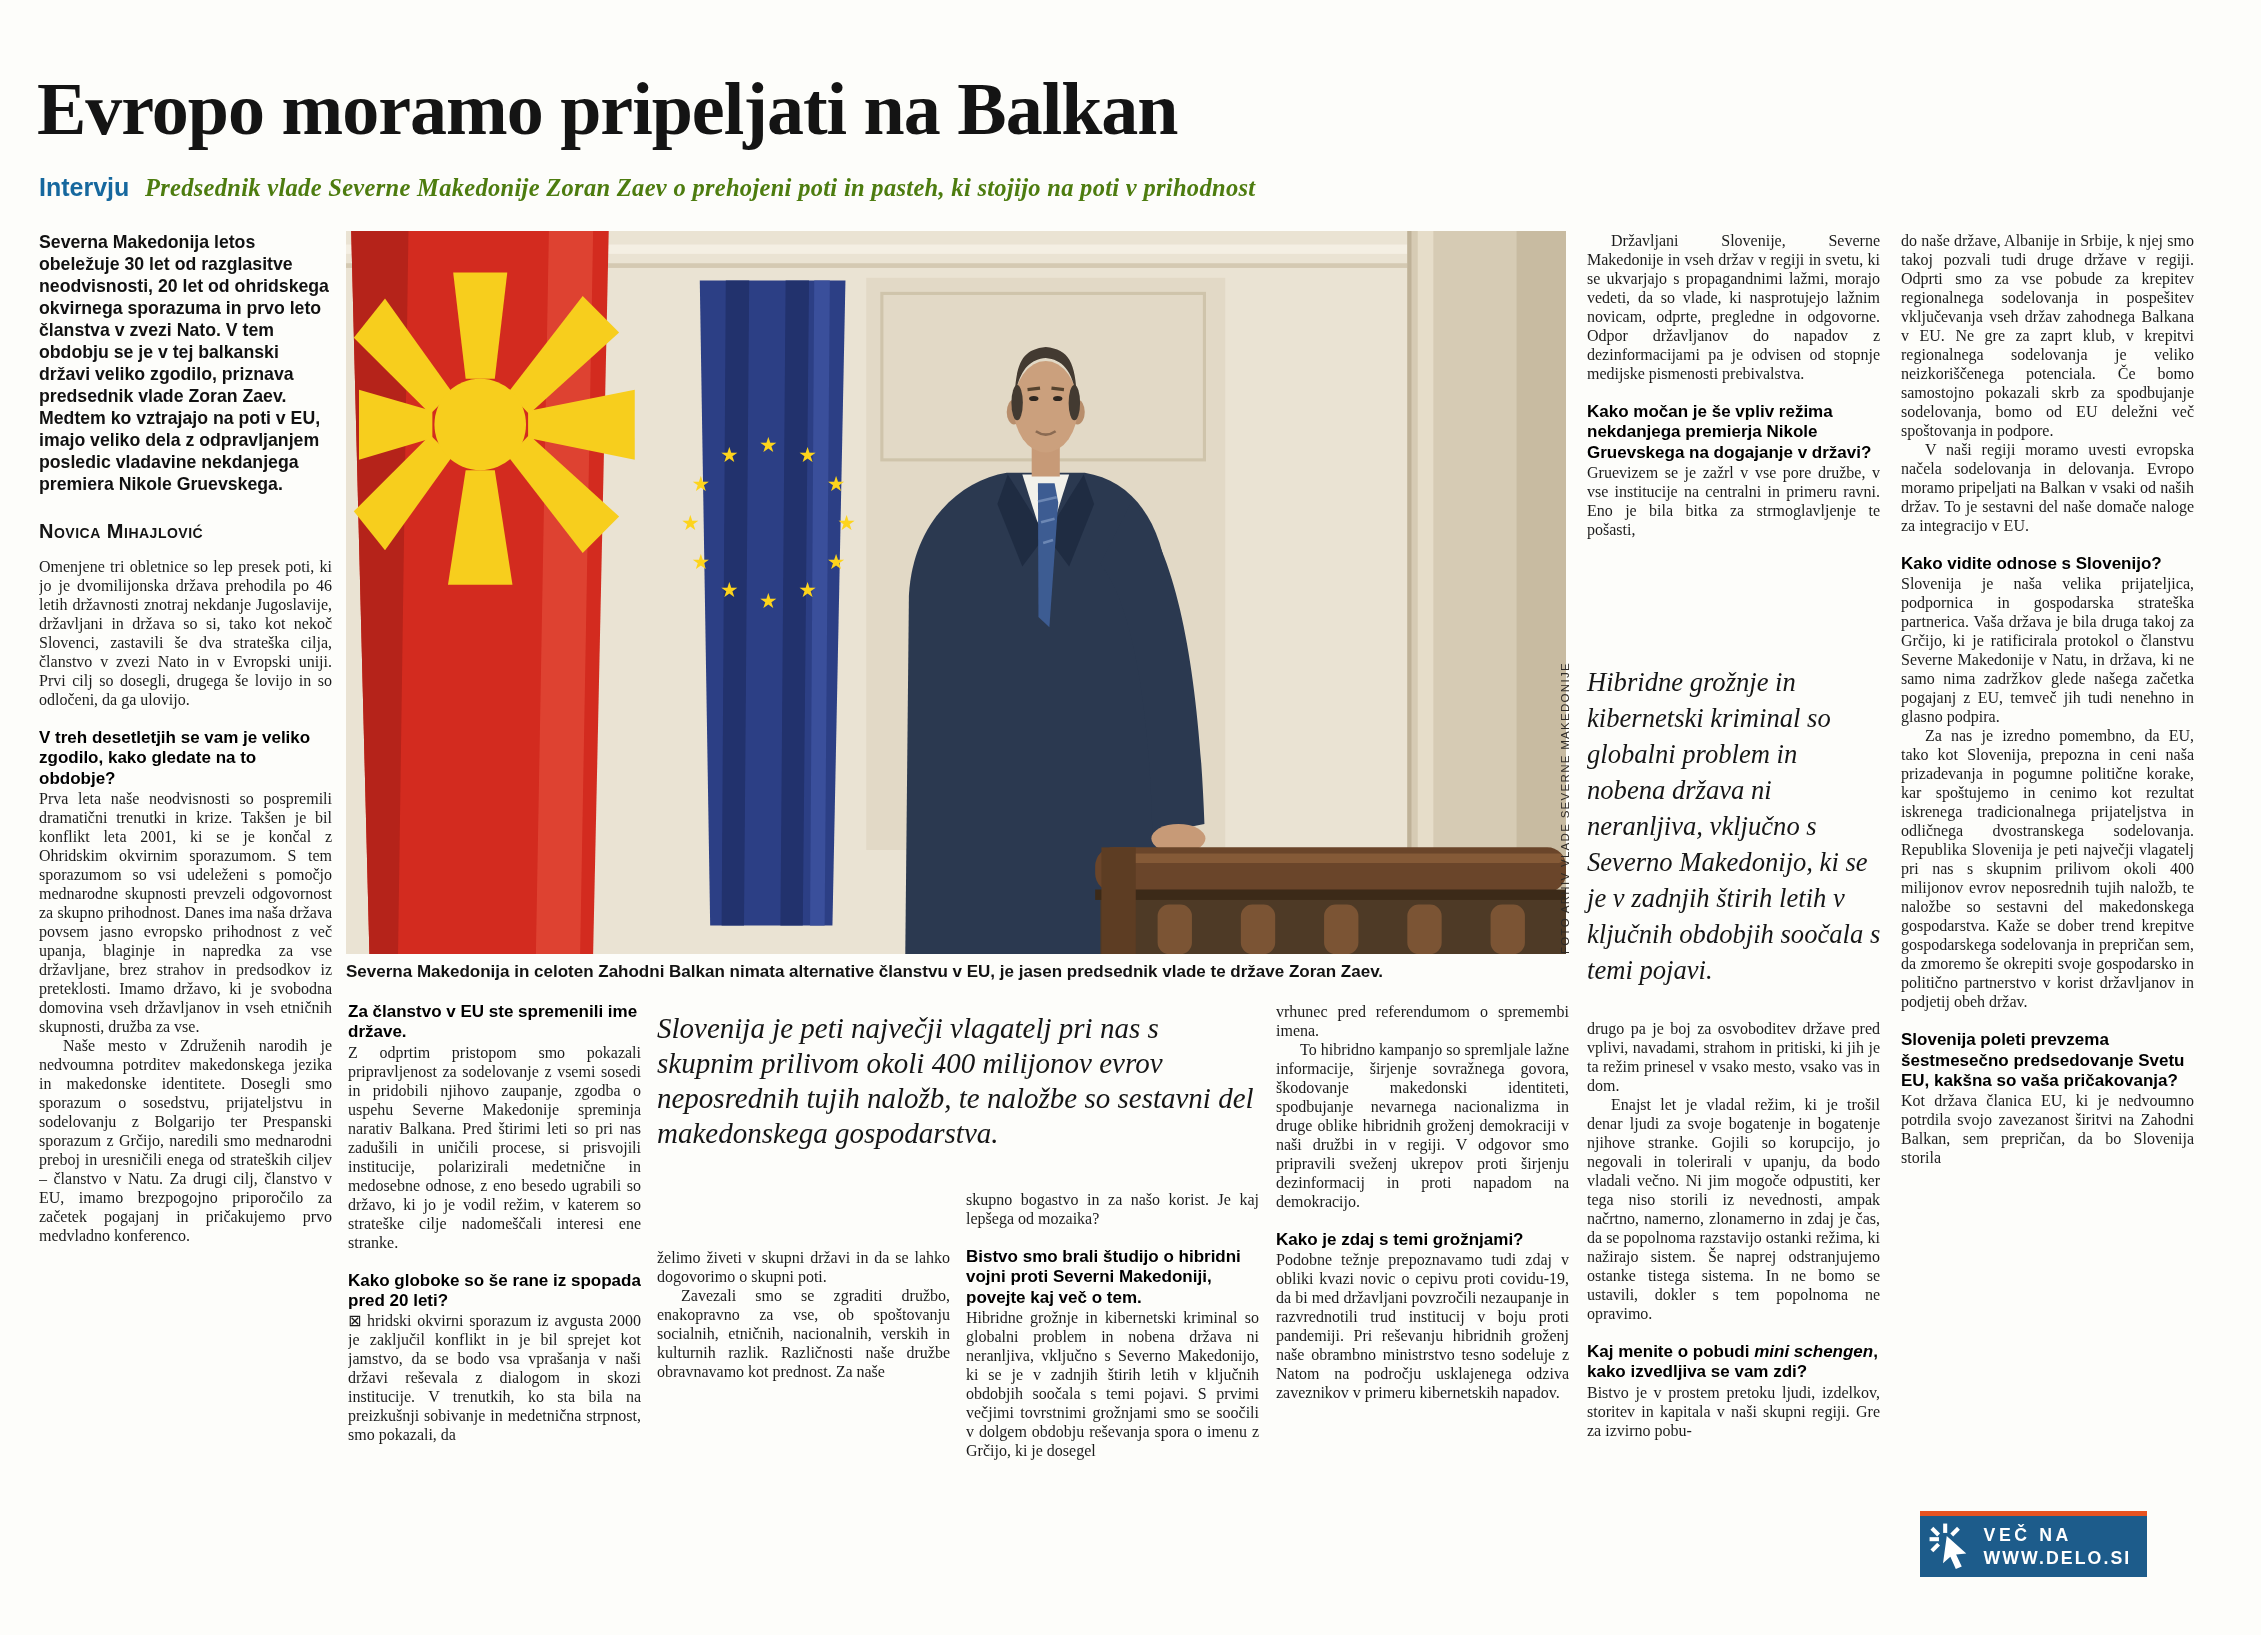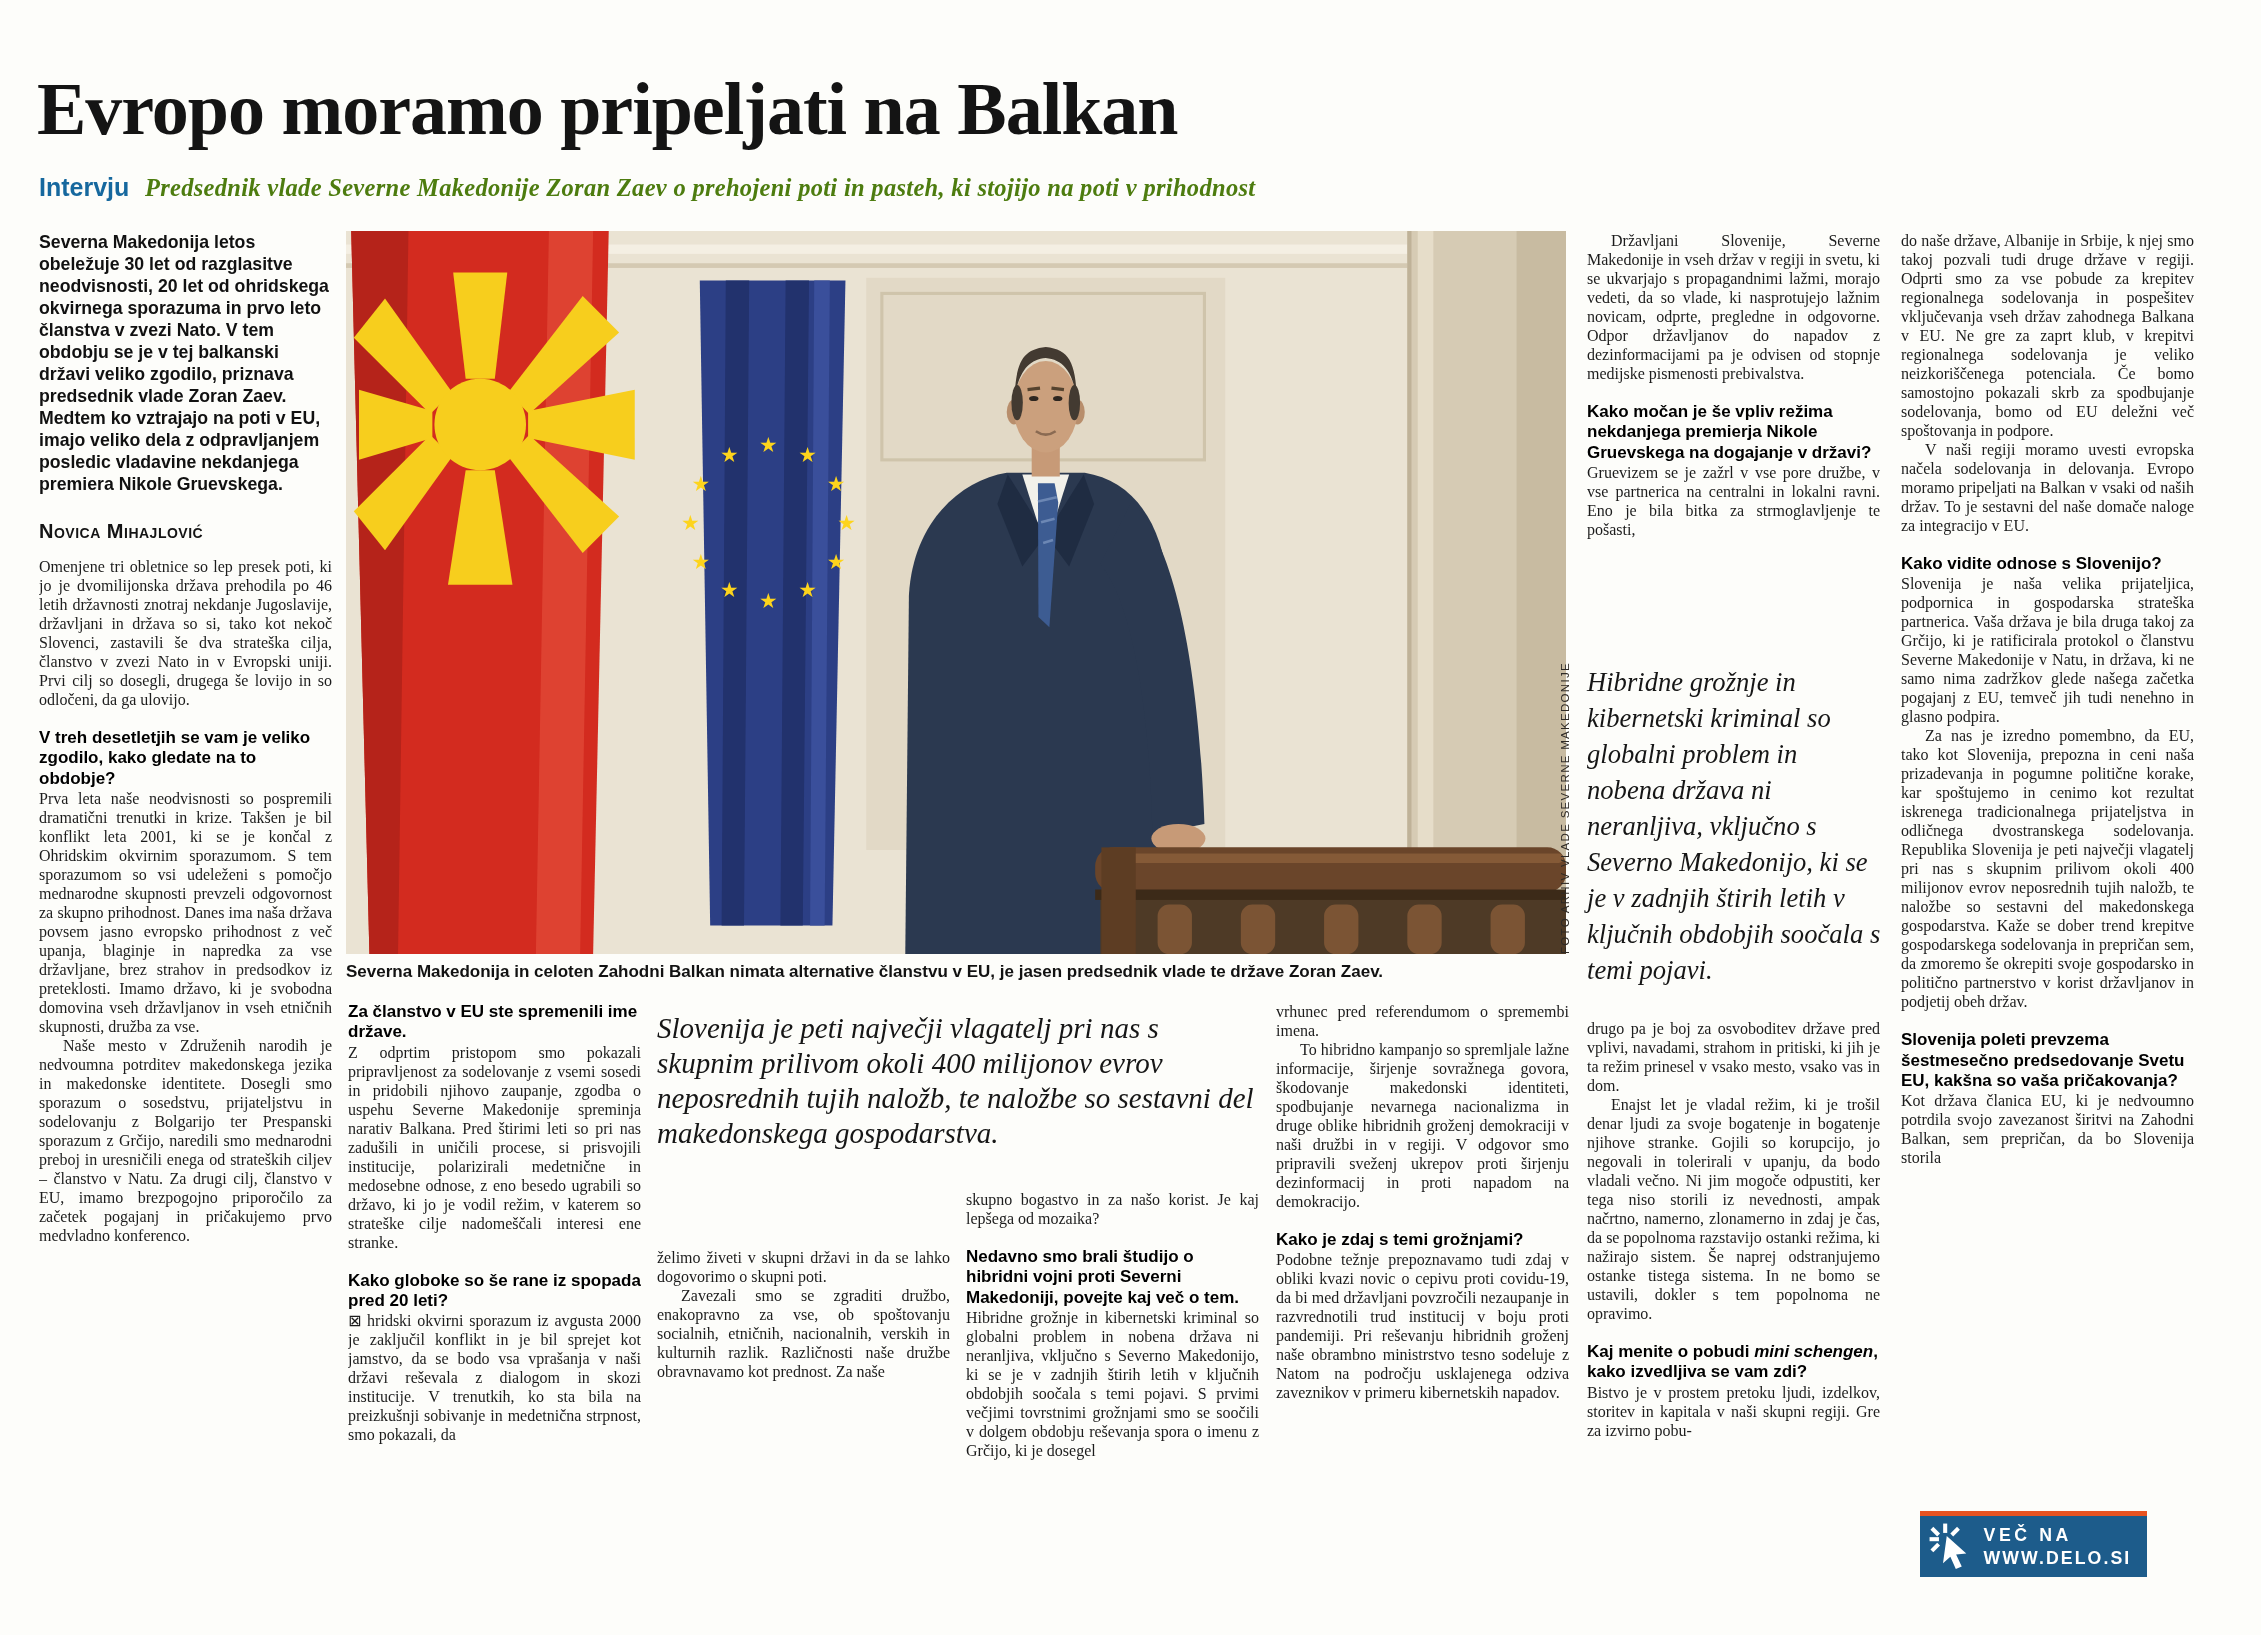--- a/index.html
+++ b/index.html
@@ -208,33 +208,33 @@
     <div class="blk p">Z odprtim pristopom smo pokazali pripravljenost za sodelovanje z vsemi sosedi in pridobili njihovo zaupanje, zgodba o uspehu Severne Makedonije spreminja narativ Balkana. Pred štirimi leti so pri nas zadušili in uničili procese, si prisvojili institucije, polarizirali medetnične in medosebne odnose, z eno besedo ugrabili so državo, ki jo je vodil režim, v katerem so strateške cilje nadomeščali interesi ene stranke.</div>
     <div class="blk q">Kako globoke so še rane iz spopada pred 20 leti?</div>
     <div class="blk p"><span class="tofu">⊠</span><span> hridski okvirni sporazum iz avgusta 2000 je zaključil konflikt in je bil sprejet kot jamstvo, da se bodo vsa vprašanja v naši državi reševala z dialogom in skozi institucije. V trenutkih, ko sta bila na preizkušnji sobivanje in medetnična strpnost, smo pokazali, da</span></div>
   </div>
 <div class="col" style="left:657px;top:1248px; height:428px;">
     <div class="blk p">želimo živeti v skupni državi in da se lahko dogovorimo o skupni poti.</div>
     <div class="blk pi">Zavezali smo se zgraditi družbo, enakopravno za vse, ob spoštovanju socialnih, etničnih, nacionalnih, verskih in kulturnih razlik. Različnosti naše družbe obravnavamo kot prednost. Za naše</div>
   </div>
 <div class="col" style="left:966px;top:1190px; height:428px;">
     <div class="blk p">skupno bogastvo in za našo korist. Je kaj lepšega od mozaika?</div>
-    <div class="blk q">Nedavno smo brali študijo o hibridni vojni proti Severni Makedoniji, povejte kaj več o tem.</div>
+    <div class="blk q">Bistvo smo brali študijo o hibridni vojni proti Severni Makedoniji, povejte kaj več o tem.</div>
     <div class="blk p">Hibridne grožnje in kibernetski kriminal so globalni problem in nobena država ni neranljiva, vključno s Severno Makedonijo, ki se je v zadnjih štirih letih v ključnih obdobjih soočala s temi pojavi. S prvimi večjimi tovrstnimi grožnjami smo se soočili v dolgem obdobju reševanja spora o imenu z Grčijo, ki je dosegel</div>
   </div>
 <div class="col" style="left:1276px;top:1002px; height:614px;">
     <div class="blk p">vrhunec pred referendumom o spremembi imena.</div>
     <div class="blk pi">To hibridno kampanjo so spremljale lažne informacije, širjenje sovražnega govora, škodovanje makedonski identiteti, spodbujanje nevarnega nacionalizma in druge oblike hibridnih groženj demokraciji v naši družbi in v regiji. V odgovor smo pripravili sveženj ukrepov proti širjenju dezinformacij in proti napadom na demokracijo.</div>
     <div class="blk q">Kako je zdaj s temi grožnjami?</div>
     <div class="blk p">Podobne težnje prepoznavamo tudi zdaj v obliki kvazi novic o cepivu proti covidu-19, da bi med državljani povzročili nezaupanje in razvrednotili trud institucij v boju proti pandemiji. Pri reševanju hibridnih groženj naše obrambno ministrstvo tesno sodeluje z Natom na področju usklajenega odziva zaveznikov v primeru kibernetskih napadov.</div>
   </div>
 <div class="col" style="left:1587px;top:231px;  height:433px;">
     <div class="blk pi">Državljani Slovenije, Severne Makedonije in vseh držav v regiji in svetu, ki se ukvarjajo s propagandnimi lažmi, morajo vedeti, da so vlade, ki nasprotujejo lažnim novicam, odprte, pregledne in odgovorne. Odpor državljanov do napadov z dezinformacijami pa je odvisen od stopnje medijske pismenosti prebivalstva.</div>
     <div class="blk q">Kako močan je še vpliv režima nekdanjega premierja Nikole Gruevskega na dogajanje v državi?</div>
-    <div class="blk p">Gruevizem se je zažrl v vse pore družbe, v vse partnerica na centralni in lokalni ravni. Eno je bila bitka za strmoglavljenje te pošasti,</div>
+    <div class="blk p">Gruevizem se je zažrl v vse pore družbe, v vse institucije na centralni in primeru ravni. Eno je bila bitka za strmoglavljenje te pošasti,</div>
   </div>
 <div class="col" style="left:1587px;top:1019px; height:599px;">
     <div class="blk p">drugo pa je boj za osvoboditev države pred vplivi, navadami, strahom in pritiski, ki jih je ta režim prinesel v vsako mesto, vsako vas in dom.</div>
     <div class="blk pi">Enajst let je vladal režim, ki je trošil denar ljudi za svoje bogatenje in bogatenje njihove stranke. Gojili so korupcijo, jo negovali in tolerirali v upanju, da bodo vladali večno. Ni jim mogoče odpustiti, ker tega niso storili iz nevednosti, ampak načrtno, namerno, zlonamerno in zdaj je čas, da se popolnoma razstavijo ostanki režima, ki nažirajo sistem. Še naprej odstranjujemo ostanke tistega sistema. In ne bomo se ustavili, dokler s tem popolnoma ne opravimo.</div>
     <div class="blk q"><span>Kaj menite o pobudi </span><span class="qi">mini schengen</span><span>, kako izvedljiva se vam zdi?</span></div>
     <div class="blk p">Bistvo je v prostem pretoku ljudi, izdelkov, storitev in kapitala v naši skupni regiji. Gre za izvirno pobu-</div>
   </div>
 <div class="col" style="left:1901px;top:231px;  height:1260px;">
     <div class="blk p">do naše države, Albanije in Srbije, k njej smo takoj pozvali tudi druge države v regiji. Odprti smo za vse pobude za krepitev regionalnega sodelovanja in pospešitev vključevanja vseh držav zahodnega Balkana v EU. Ne gre za zaprt klub, v krepitvi regionalnega sodelovanja je veliko neizkoriščenega potenciala. Če bomo samostojno pokazali skrb za spodbujanje sodelovanja, bomo od EU deležni več spoštovanja in podpore.</div>
     <div class="blk pi">V naši regiji moramo uvesti evropska načela sodelovanja in delovanja. Evropo moramo pripeljati na Balkan v vsaki od naših držav. To je sestavni del naše domače naloge za integracijo v EU.</div>

